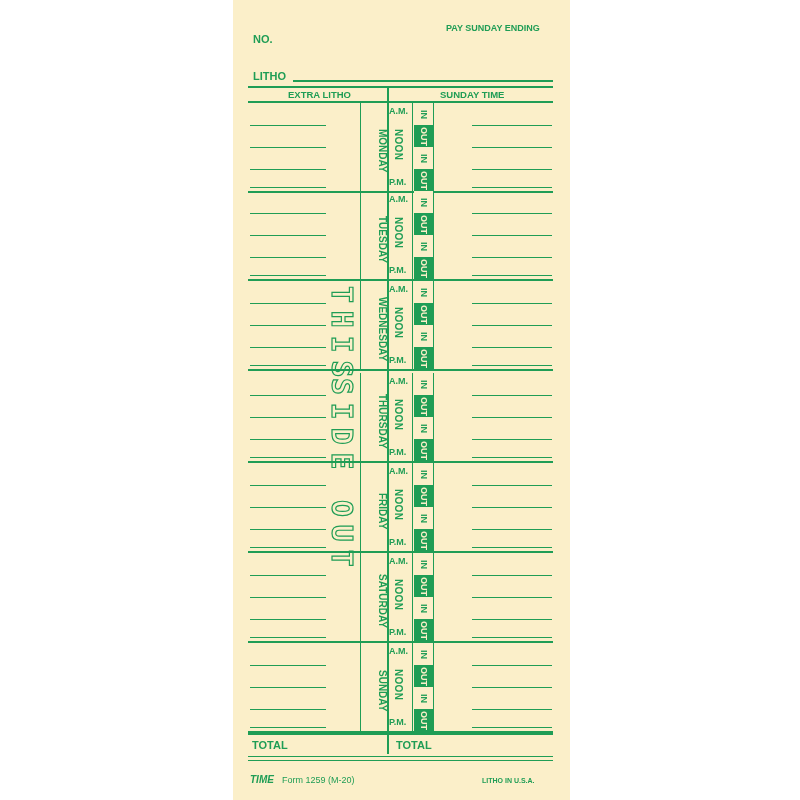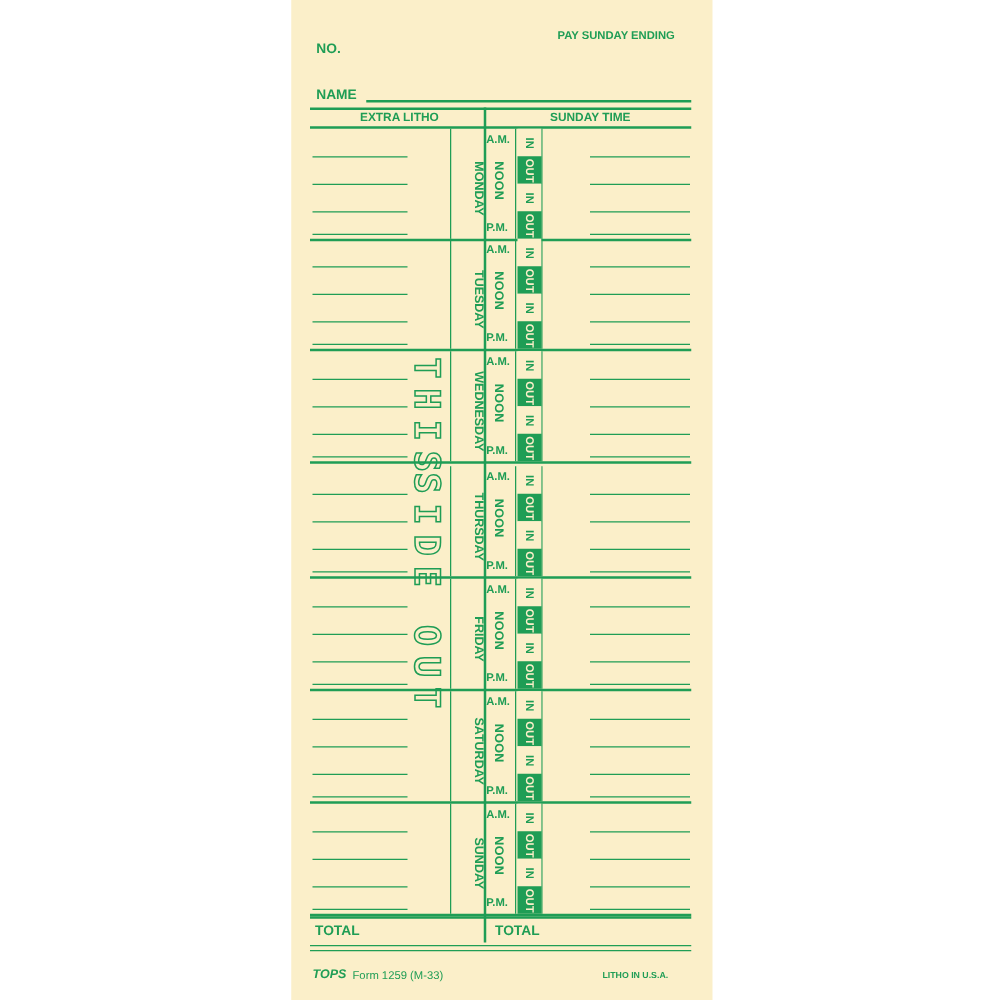--- a/index.html
+++ b/index.html
@@ -15,21 +15,21 @@
   .lines{position:absolute;height:1px;background:#1f9d55;}
   .bigout{position:absolute;left:322px;width:36px;color:transparent;-webkit-text-stroke:1.2px #1f9d55;font-weight:bold;font-size:28px;writing-mode:vertical-rl;letter-spacing:8px;font-family:"DejaVu Sans Mono",monospace;}
 </style>
 </head>
 <body>
 
 <div class="card"></div>
 
 <div class="small" style="left:446px;top:23px;font-size:9px;">PAY SUNDAY ENDING</div>
 <div class="small" style="left:253px;top:33px;font-size:11px;">NO.</div>
-<div class="small" style="left:253px;top:70px;font-size:11px;">NAME</div>
+<div class="small" style="left:253px;top:70px;font-size:11px;">LITHO</div>
 <div class="hl" style="left:293px;top:80px;width:260px;height:2px;"></div>
 
 <div class="hl" style="left:248px;top:86px;width:305px;height:2px;"></div>
 <div class="small" style="left:288px;top:89px;font-size:9.5px;">EXTRA LITHO</div>
 <div class="small" style="left:440px;top:89px;font-size:9.5px;">SUNDAY TIME</div>
 <div class="hl" style="left:248px;top:101px;width:305px;height:2px;"></div>
 <div class="hl" style="left:387px;top:86px;width:2px;height:668px;"></div>
 
 <div id="rows">
     <div class="hl" style="left:248px;top:191px;width:305px;height:2px;"></div>
@@ -176,15 +176,15 @@
 
 <div class="bigout" style="top:286px;">THIS</div>
 <div class="bigout" style="top:378px;">SIDE</div>
 <div class="bigout" style="top:500px;">OUT</div>
 
 <div class="hl" style="left:248px;top:733px;width:305px;height:2px;"></div>
 <div class="small" style="left:252px;top:739px;font-size:11px;">TOTAL</div>
 <div class="small" style="left:396px;top:739px;font-size:11px;">TOTAL</div>
 <div class="hl" style="left:248px;top:756px;width:305px;height:1px;"></div>
 <div class="hl" style="left:248px;top:760px;width:305px;height:1px;"></div>
-<div class="small" style="left:250px;top:774px;font-size:10px;font-style:italic;font-weight:900;">TOPS</div>
-<div class="small" style="left:282px;top:775px;font-size:9px;font-weight:normal;">Form 1259 (M-33)</div>
+<div class="small" style="left:250px;top:774px;font-size:10px;font-style:italic;font-weight:900;">TIME</div>
+<div class="small" style="left:282px;top:775px;font-size:9px;font-weight:normal;">Form 1259 (M-20)</div>
 <div class="small" style="left:482px;top:777px;font-size:7px;">LITHO IN U.S.A.</div>
 
 </body></html>

